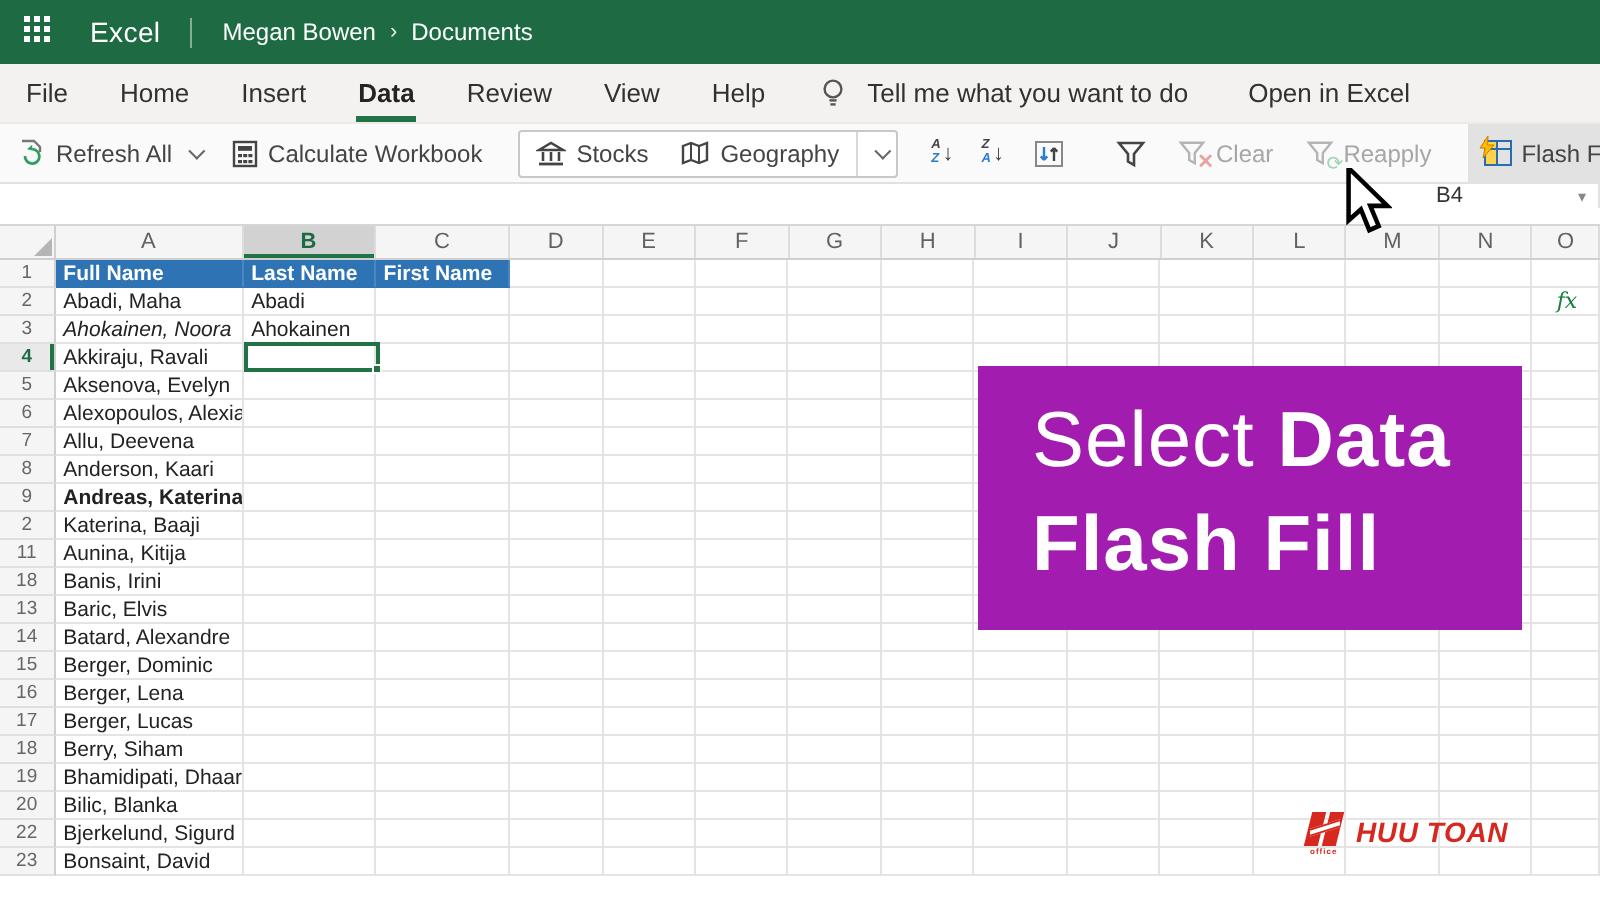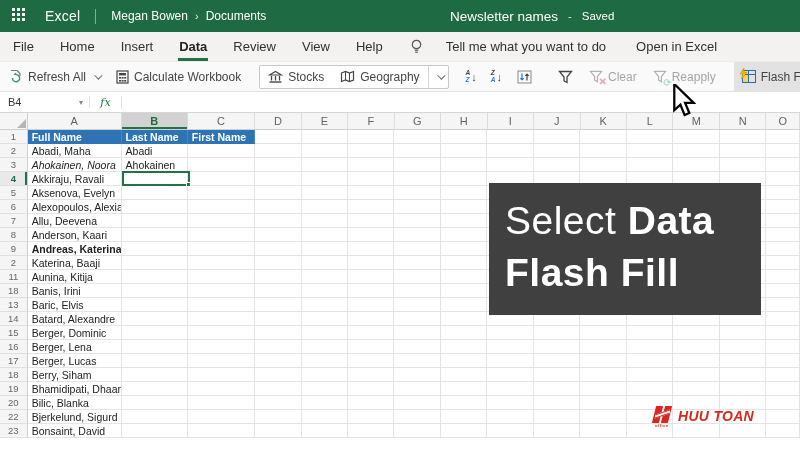--- a/index.html
+++ b/index.html
@@ -22,21 +22,21 @@
   .doc-title { position:absolute; left:450px; top:0; height:32px; display:flex; align-items:center; gap:10px; }
   .doc-title .t { font-size:13.5px; }
   .doc-title .dash { font-size:11px; opacity:.85; }
   .doc-title .saved { font-size:11.5px; }
 
   
   .menubar { height:30px; background:#f3f2f1; display:flex; align-items:stretch; font-size:13px; color:#323130; border-bottom:1px solid #eceaea; }
   .menu-item { display:flex; align-items:center; padding:0 13px; position:relative; cursor:pointer; }
   .menu-item.active { font-weight:700; color:#252423; }
   .menu-item.active::after { content:""; position:absolute; left:12px; right:12px; bottom:0; height:3px; background:#217346; }
-  .tellme { display:flex; align-items:center; gap:23px; margin-left:14px; cursor:pointer; }
+  .tellme { display:flex; align-items:center; gap:11px; margin-left:14px; cursor:pointer; }
   .open-excel { display:flex; align-items:center; margin-left:30px; cursor:pointer; }
 
   
   .ribbon { height:30px; background:#fafafa; border-bottom:1px solid #e1e1e1; display:flex; align-items:center; font-size:12px; color:#444; }
   .rbtn { display:flex; align-items:center; gap:5px; padding:0 8px; height:30px; cursor:pointer; white-space:nowrap; }
   .rbtn.disabled { color:#a6a6a6; cursor:default; }
   .rbtn.hover { background:#e2e2e2; }
   .rib-div { width:1px; height:20px; background:#d8d8d8; margin:0 5px; }
   .chev { width:6px; height:6px; border-right:1.4px solid #666; border-bottom:1.4px solid #666; transform:rotate(45deg) translateY(-2px); margin-left:3px; }
   .datatype-group { display:flex; align-items:center; height:24px; background:#fff; border:1px solid #c8c8c8; border-radius:2px; margin:0 10px; }
@@ -48,46 +48,46 @@
 
   
   .ico { display:inline-flex; align-items:center; justify-content:center; }
   .fi-grid { position:relative; width:14px; height:13px; }
   .fi-grid .tbl { position:absolute; inset:0; border:1.4px solid #2b6cb0; }
   .fi-grid .tbl::before { content:""; position:absolute; left:45%; top:0; bottom:0; width:1.2px; background:#2b6cb0; }
   .fi-grid .tbl::after { content:""; position:absolute; top:30%; left:0; right:0; height:1.2px; background:#2b6cb0; }
   .fi-yellow { position:absolute; left:1px; top:1px; width:5px; bottom:1px; background:#ffd34d; }
 
   
-  .formulabar { height:21px; background:#fff; border-bottom:1px solid #d6d6d6; display:flex; align-items:center; font-size:11px; color:#333; }
+  .formulabar { height:21px; background:#fff; border-bottom:1px solid #d6d6d6; display:flex; align-items:flex-end; font-size:11px; color:#333;flex-direction:column; }
   .namebox { width:90px; display:flex; align-items:center; justify-content:space-between; padding:0 6px 0 8px; border-right:1px solid #e1e1e1; cursor:text; }
   .namebox .nb-chev { color:#888; font-size:8px; }
-  .fxcell { width:32px; display:flex; align-items:center; justify-content:center; border-right:1px solid #e1e1e1; font-family:"DejaVu Serif", serif; font-style:italic; color:#15803d; font-size:11px; cursor:pointer; }
+  .fxcell { width:32px; display:flex; align-items:center; justify-content:center; border-right:1px solid #e1e1e1; font-family:"DejaVu Serif", serif; font-style:italic; color:#15803d; font-size:11px; cursor:pointer;margin-top:40px; }
   .fbar-input { flex:1; }
 
   
   .sheet { position:relative; }
   .colheaders { height:17px; display:flex; background:#f5f5f5; font-size:11px; color:#5f6368; border-bottom:1px solid #cfcfcf; }
   .corner { width:28px; position:relative; border-right:1px solid #cfcfcf; background:#f5f5f5; cursor:pointer; }
   .corner::after { content:""; position:absolute; right:1px; bottom:1px; border-bottom:9px solid #b5b5b5; border-left:9px solid transparent; }
   .colh { display:flex; align-items:center; justify-content:center; border-right:1px solid #dcdcdc; cursor:pointer; }
   .colh.selcol { background:#d2d2d2; color:#1e6b43; font-weight:700; box-shadow:inset 0 -2px 0 #217346; }
   .rows { position:relative; }
   .grow { display:flex; height:14px; }
   .rownum { width:28px; background:#f5f5f5; border-right:1px solid #cfcfcf; border-bottom:1px solid #e0e0e0; font-size:9.5px; color:#666; display:flex; align-items:center; justify-content:center; cursor:pointer; }
   .rownum.selrow { color:#1e6b43; font-weight:700; background:#e9e9e9; box-shadow:inset -2px 0 0 #217346; }
   .gcell { border-right:1px solid #e4e4e4; border-bottom:1px solid #e4e4e4; font-size:10.5px; color:#222;
            display:flex; align-items:center; padding:0 0 0 4px; white-space:nowrap; overflow:hidden; cursor:cell; }
   .gcell.hdr { background:#2e74b5; color:#fff; font-weight:700; border-right-color:#4a86c0; border-bottom-color:#2e74b5; }
   .sel-box { position:absolute; border:2px solid #217346; background:transparent; pointer-events:none; }
   .sel-box .handle { position:absolute; right:-3px; bottom:-3px; width:5px; height:5px; background:#217346; border:1px solid #fff; }
 
   
-  .green-box { position:absolute; left:489px; top:183px; width:272px; height:132px; background:#404040;
-               color:#fff; padding:12px 0 0 16px; z-index:40; }
+  .green-box { position:absolute; left:489px; top:183px; width:272px; height:132px; background:#a21caf;
+               color:#fff; padding:12px 0 0 27px; z-index:40; }
   .green-box .l1 { font-size:39px; line-height:52px; font-weight:400; letter-spacing:.5px; }
   .green-box .l1 b { font-weight:700; }
   .green-box .l2 { font-size:39px; line-height:52px; font-weight:700; letter-spacing:.5px; }
 
   
   .watermark { position:absolute; left:652px; top:406px; display:flex; align-items:center; gap:4px; z-index:30; }
   .wm-h { position:relative; width:22px; height:20px; }
   .wm-h .bar1 { position:absolute; left:2px; top:0; width:7px; height:17px; background:#d6281e; transform:skewX(-14deg); }
   .wm-h .bar2 { position:absolute; left:11px; top:0; width:7px; height:17px; background:#d6281e; transform:skewX(-14deg); }
   .wm-h .cross { position:absolute; left:3px; top:6px; width:15px; height:4px; background:#fff; transform:skewY(-18deg); border-top:1px solid #d6281e; border-bottom:1px solid #d6281e; }
@@ -111,25 +111,20 @@
       <i></i>
       <i></i>
       <i></i>
   </div>
   <span class="app-name">Excel</span>
   <span class="tb-div"></span>
   <span class="breadcrumb">
     <span>Megan Bowen</span>
     <span class="sep">›</span>
     <span>Documents</span>
-  </span>
-  <span class="doc-title">
-    <span class="t">Newsletter names</span>
-    <span class="dash">-</span>
-    <span class="saved">Saved</span>
   </span>
 </div>
 
 <div class="menubar" id="menubar">
 
   <div class="menu-item">File</div>
     <div class="menu-item">Home</div>
     <div class="menu-item">Insert</div>
     <div class="menu-item active">Data</div>
     <div class="menu-item">Review</div>

